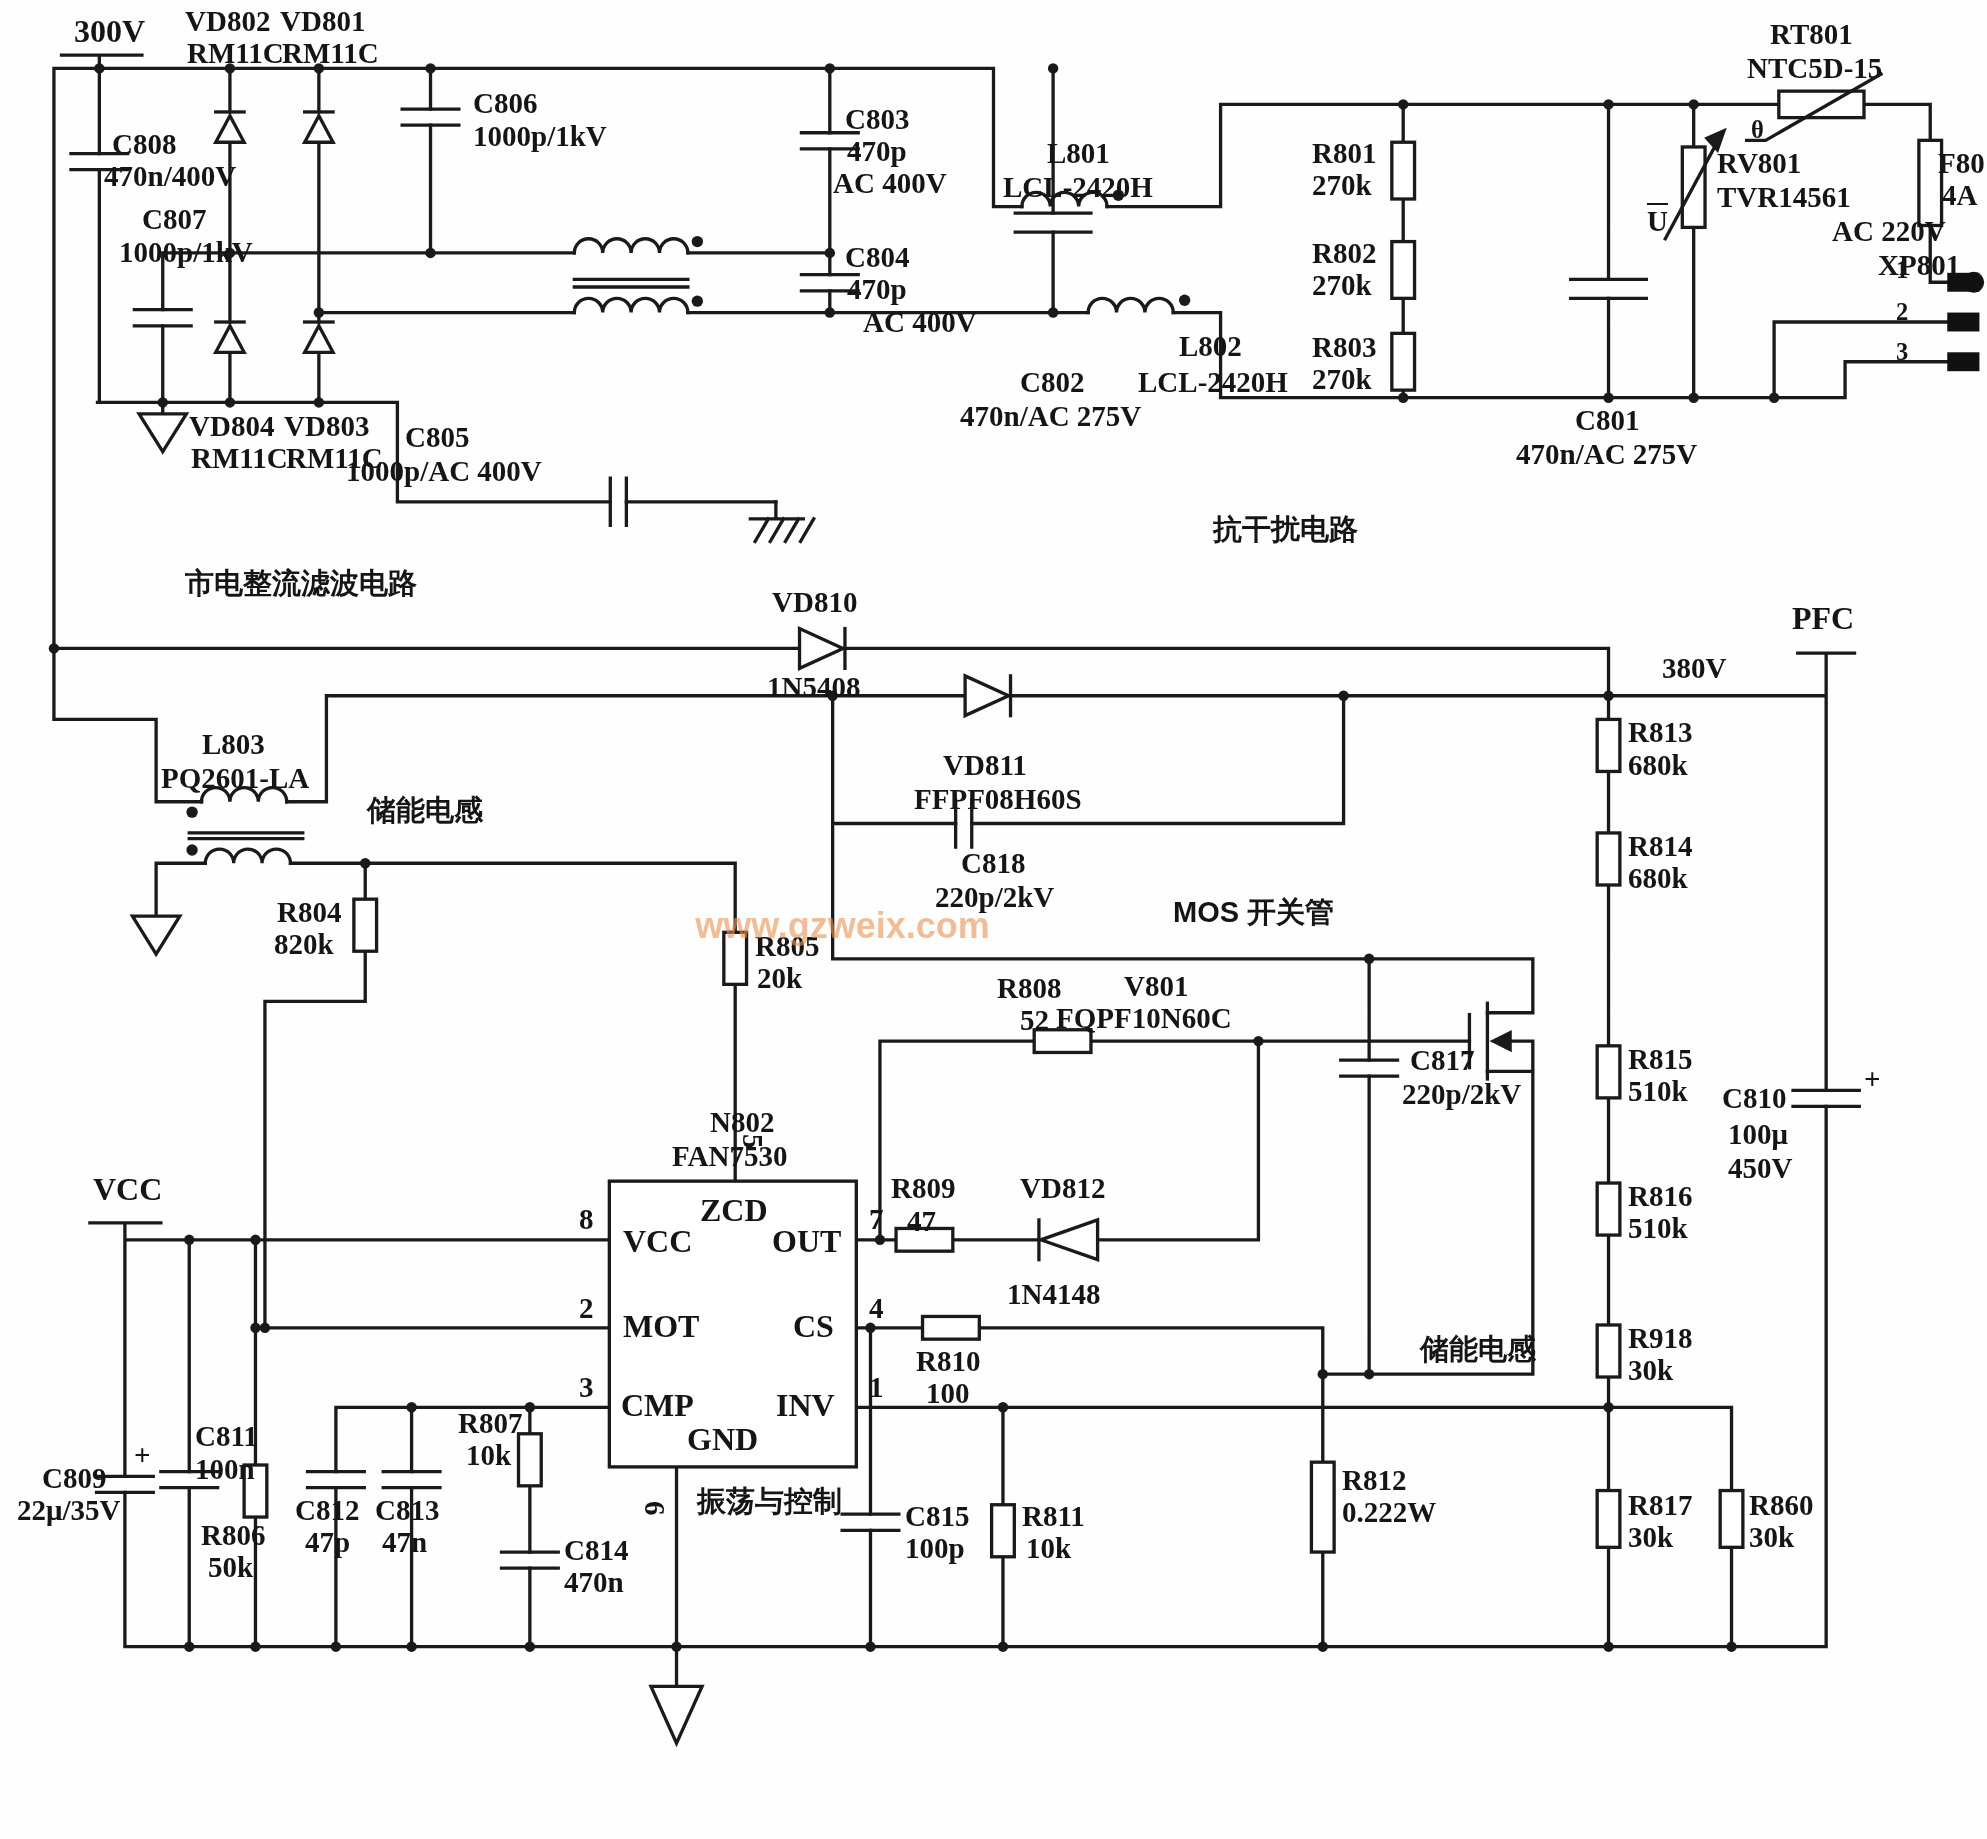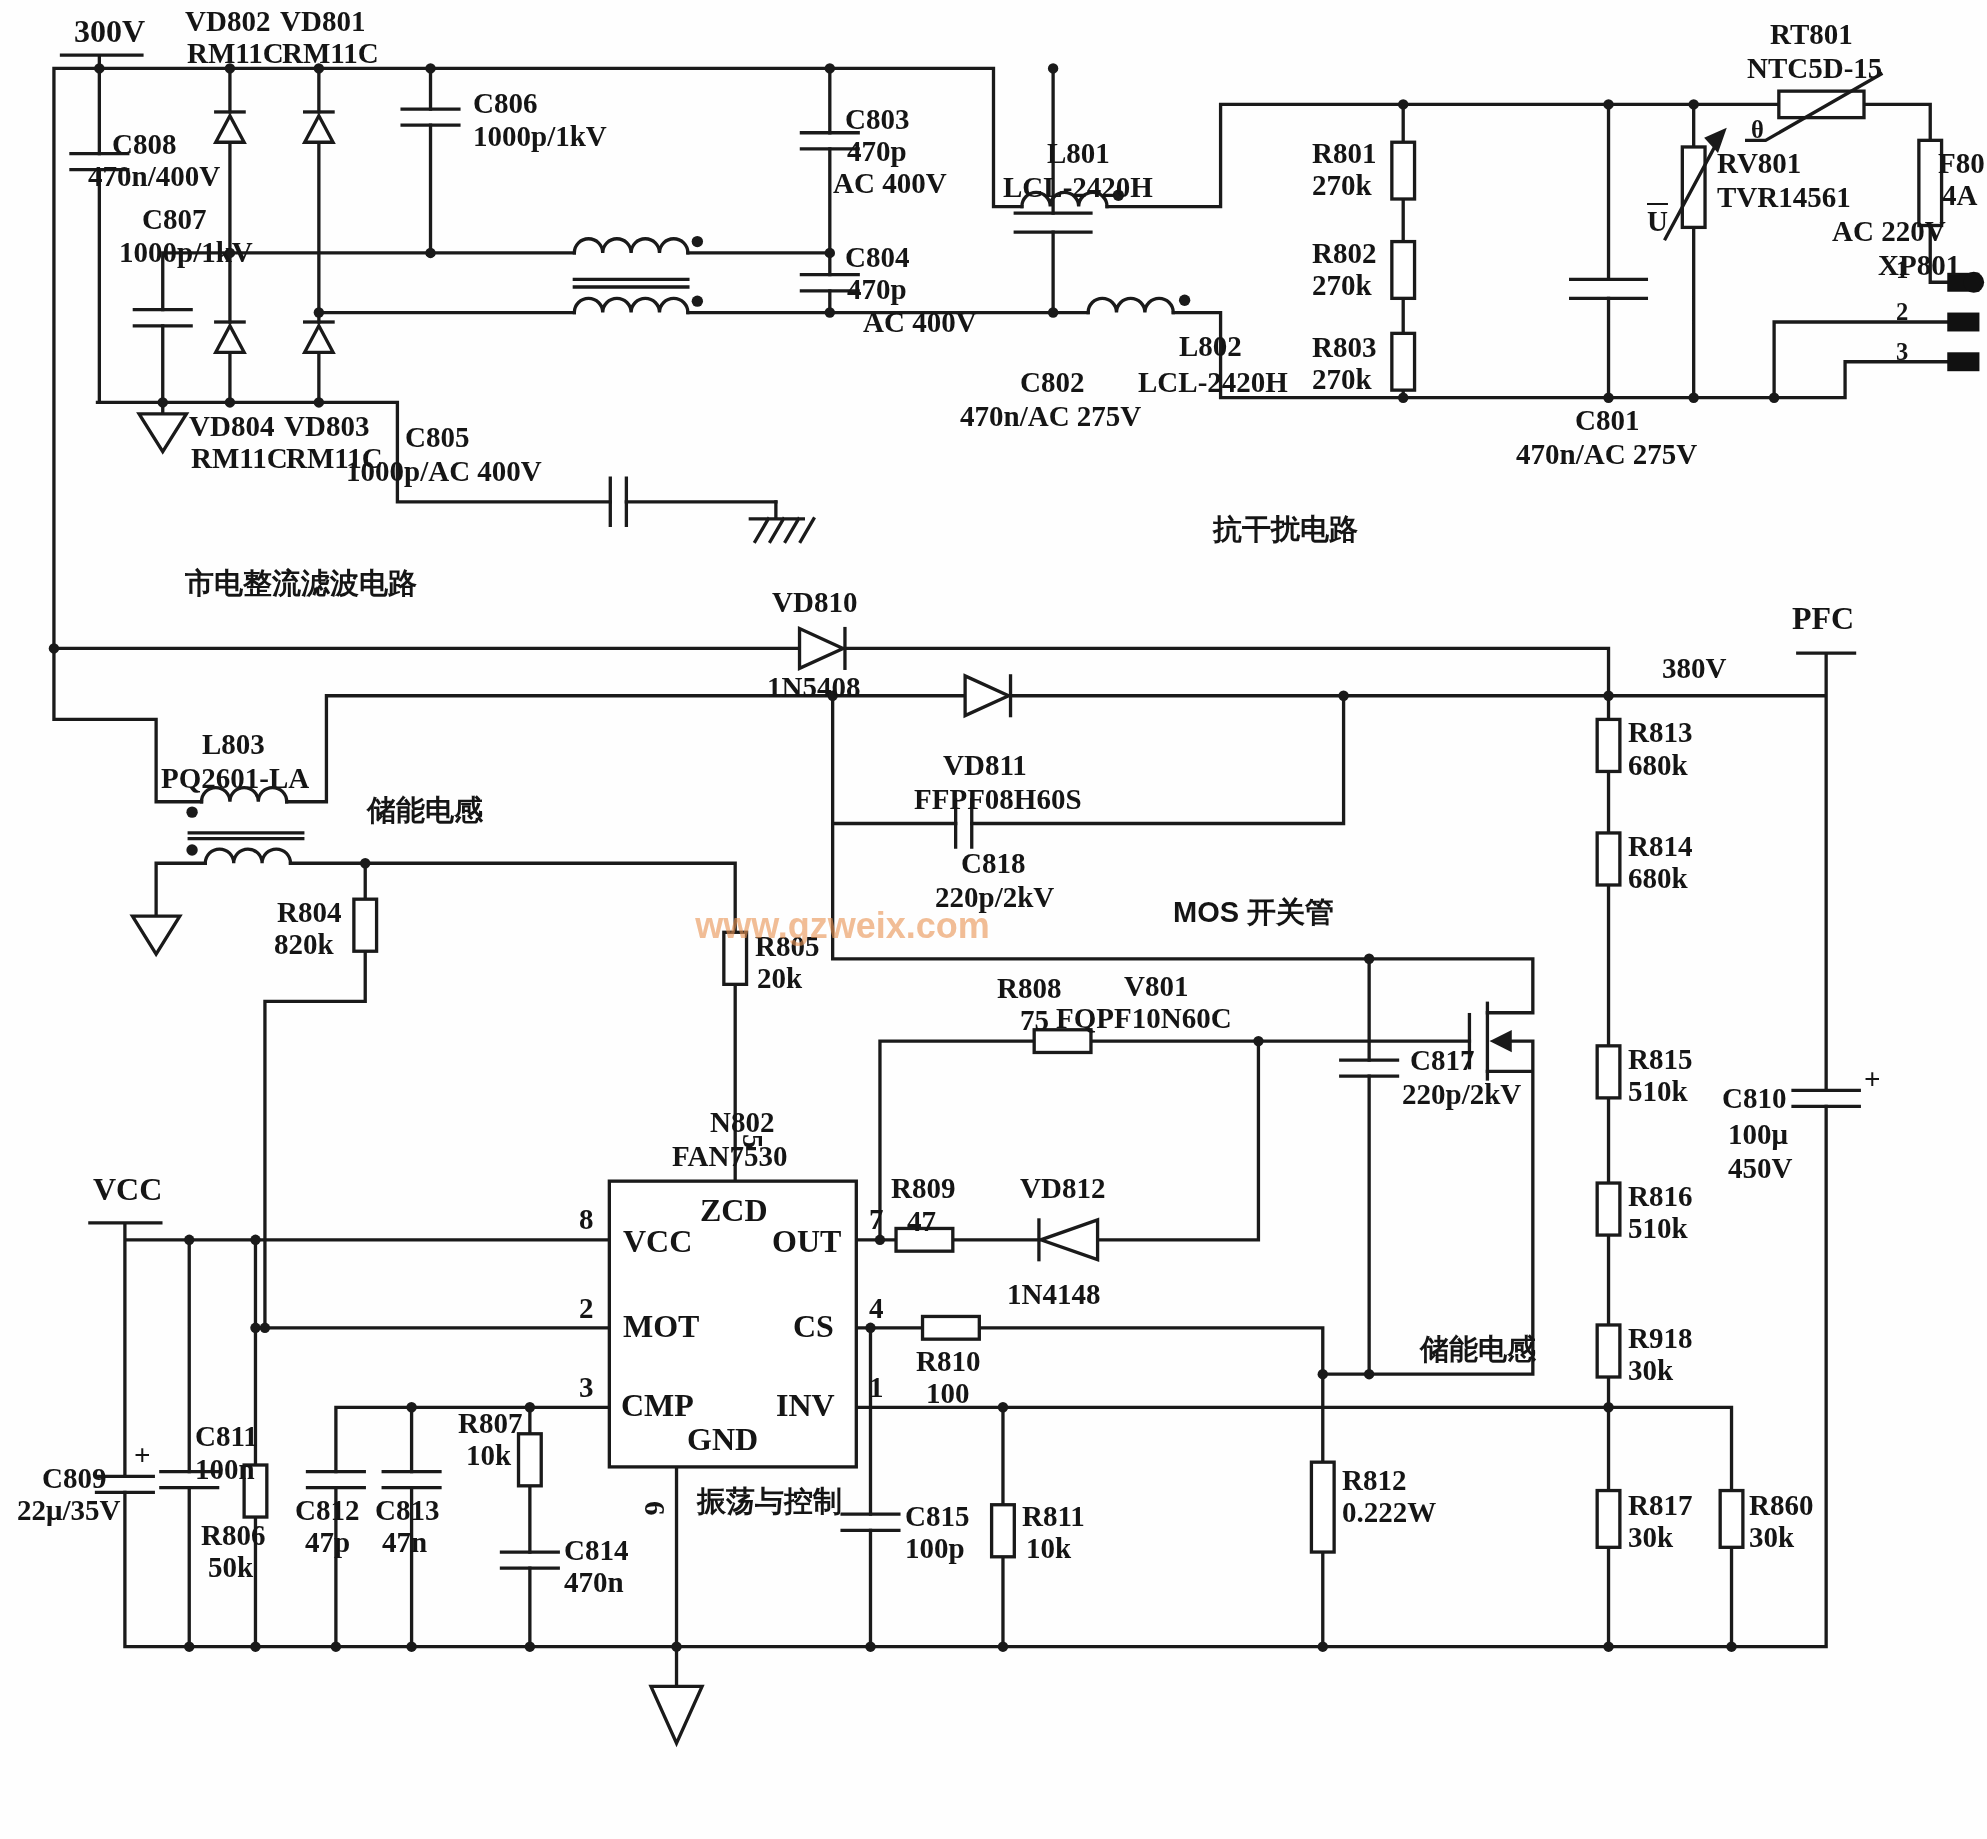--- a/index.html
+++ b/index.html
@@ -264,21 +264,21 @@
 </svg>
 
 <div class="lb s34" style="left:74px;top:15px">300V</div>
 <div class="lb" style="left:185px;top:5.7px">VD802</div>
 <div class="lb" style="left:187px;top:38px">RM11C</div>
 <div class="lb" style="left:280px;top:5.7px">VD801</div>
 <div class="lb" style="left:282px;top:38px">RM11C</div>
 <div class="lb" style="left:473px;top:88px">C806</div>
 <div class="lb" style="left:473px;top:121px">1000p/1kV</div>
 <div class="lb" style="left:112px;top:129px">C808</div>
-<div class="lb" style="left:88px;top:161px">470n/400V</div>
+<div class="lb" style="left:104px;top:161px">470n/400V</div>
 <div class="lb" style="left:142px;top:204px">C807</div>
 <div class="lb" style="left:119px;top:237px">1000p/1kV</div>
 <div class="lb" style="left:189px;top:411px">VD804</div>
 <div class="lb" style="left:191px;top:443px">RM11C</div>
 <div class="lb" style="left:284px;top:411px">VD803</div>
 <div class="lb" style="left:286px;top:443px">RM11C</div>
 <div class="lb" style="left:405px;top:422px">C805</div>
 <div class="lb" style="left:346px;top:456px">1000p/AC 400V</div>
 <div class="cn lb" style="left:185px;top:568px">市电整流滤波电路</div>
 
@@ -351,21 +351,21 @@
 <div class="lb" style="left:1722px;top:1083px">C810</div>
 <div class="lb" style="left:1728px;top:1119px">100μ</div>
 <div class="lb" style="left:1728px;top:1153px">450V</div>
 <div class="lb" style="left:1864px;top:1064px">+</div>
 <div class="cn lb" style="left:1420px;top:1334px">储能电感</div>
 
 <div class="cn lb" style="left:1173px;top:897px">MOS 开关管</div>
 <div class="lb" style="left:1124px;top:971px">V801</div>
 <div class="lb" style="left:1056px;top:1003px">FQPF10N60C</div>
 <div class="lb" style="left:997px;top:973px">R808</div>
-<div class="lb" style="left:1020px;top:1005px">75</div>
+<div class="lb" style="left:1020px;top:1005px">52</div>
 <div class="lb" style="left:891px;top:1173px">R809</div>
 <div class="lb" style="left:907px;top:1206px">47</div>
 <div class="lb" style="left:1020px;top:1173px">VD812</div>
 <div class="lb" style="left:1007px;top:1279px">1N4148</div>
 <div class="lb" style="left:1410px;top:1045px">C817</div>
 <div class="lb" style="left:1402px;top:1079px">220p/2kV</div>
 <div class="lb" style="left:1342px;top:1465px">R812</div>
 <div class="lb" style="left:1342px;top:1497px">0.222W</div>
 
 <div class="lb" style="left:710px;top:1107px">N802</div>

